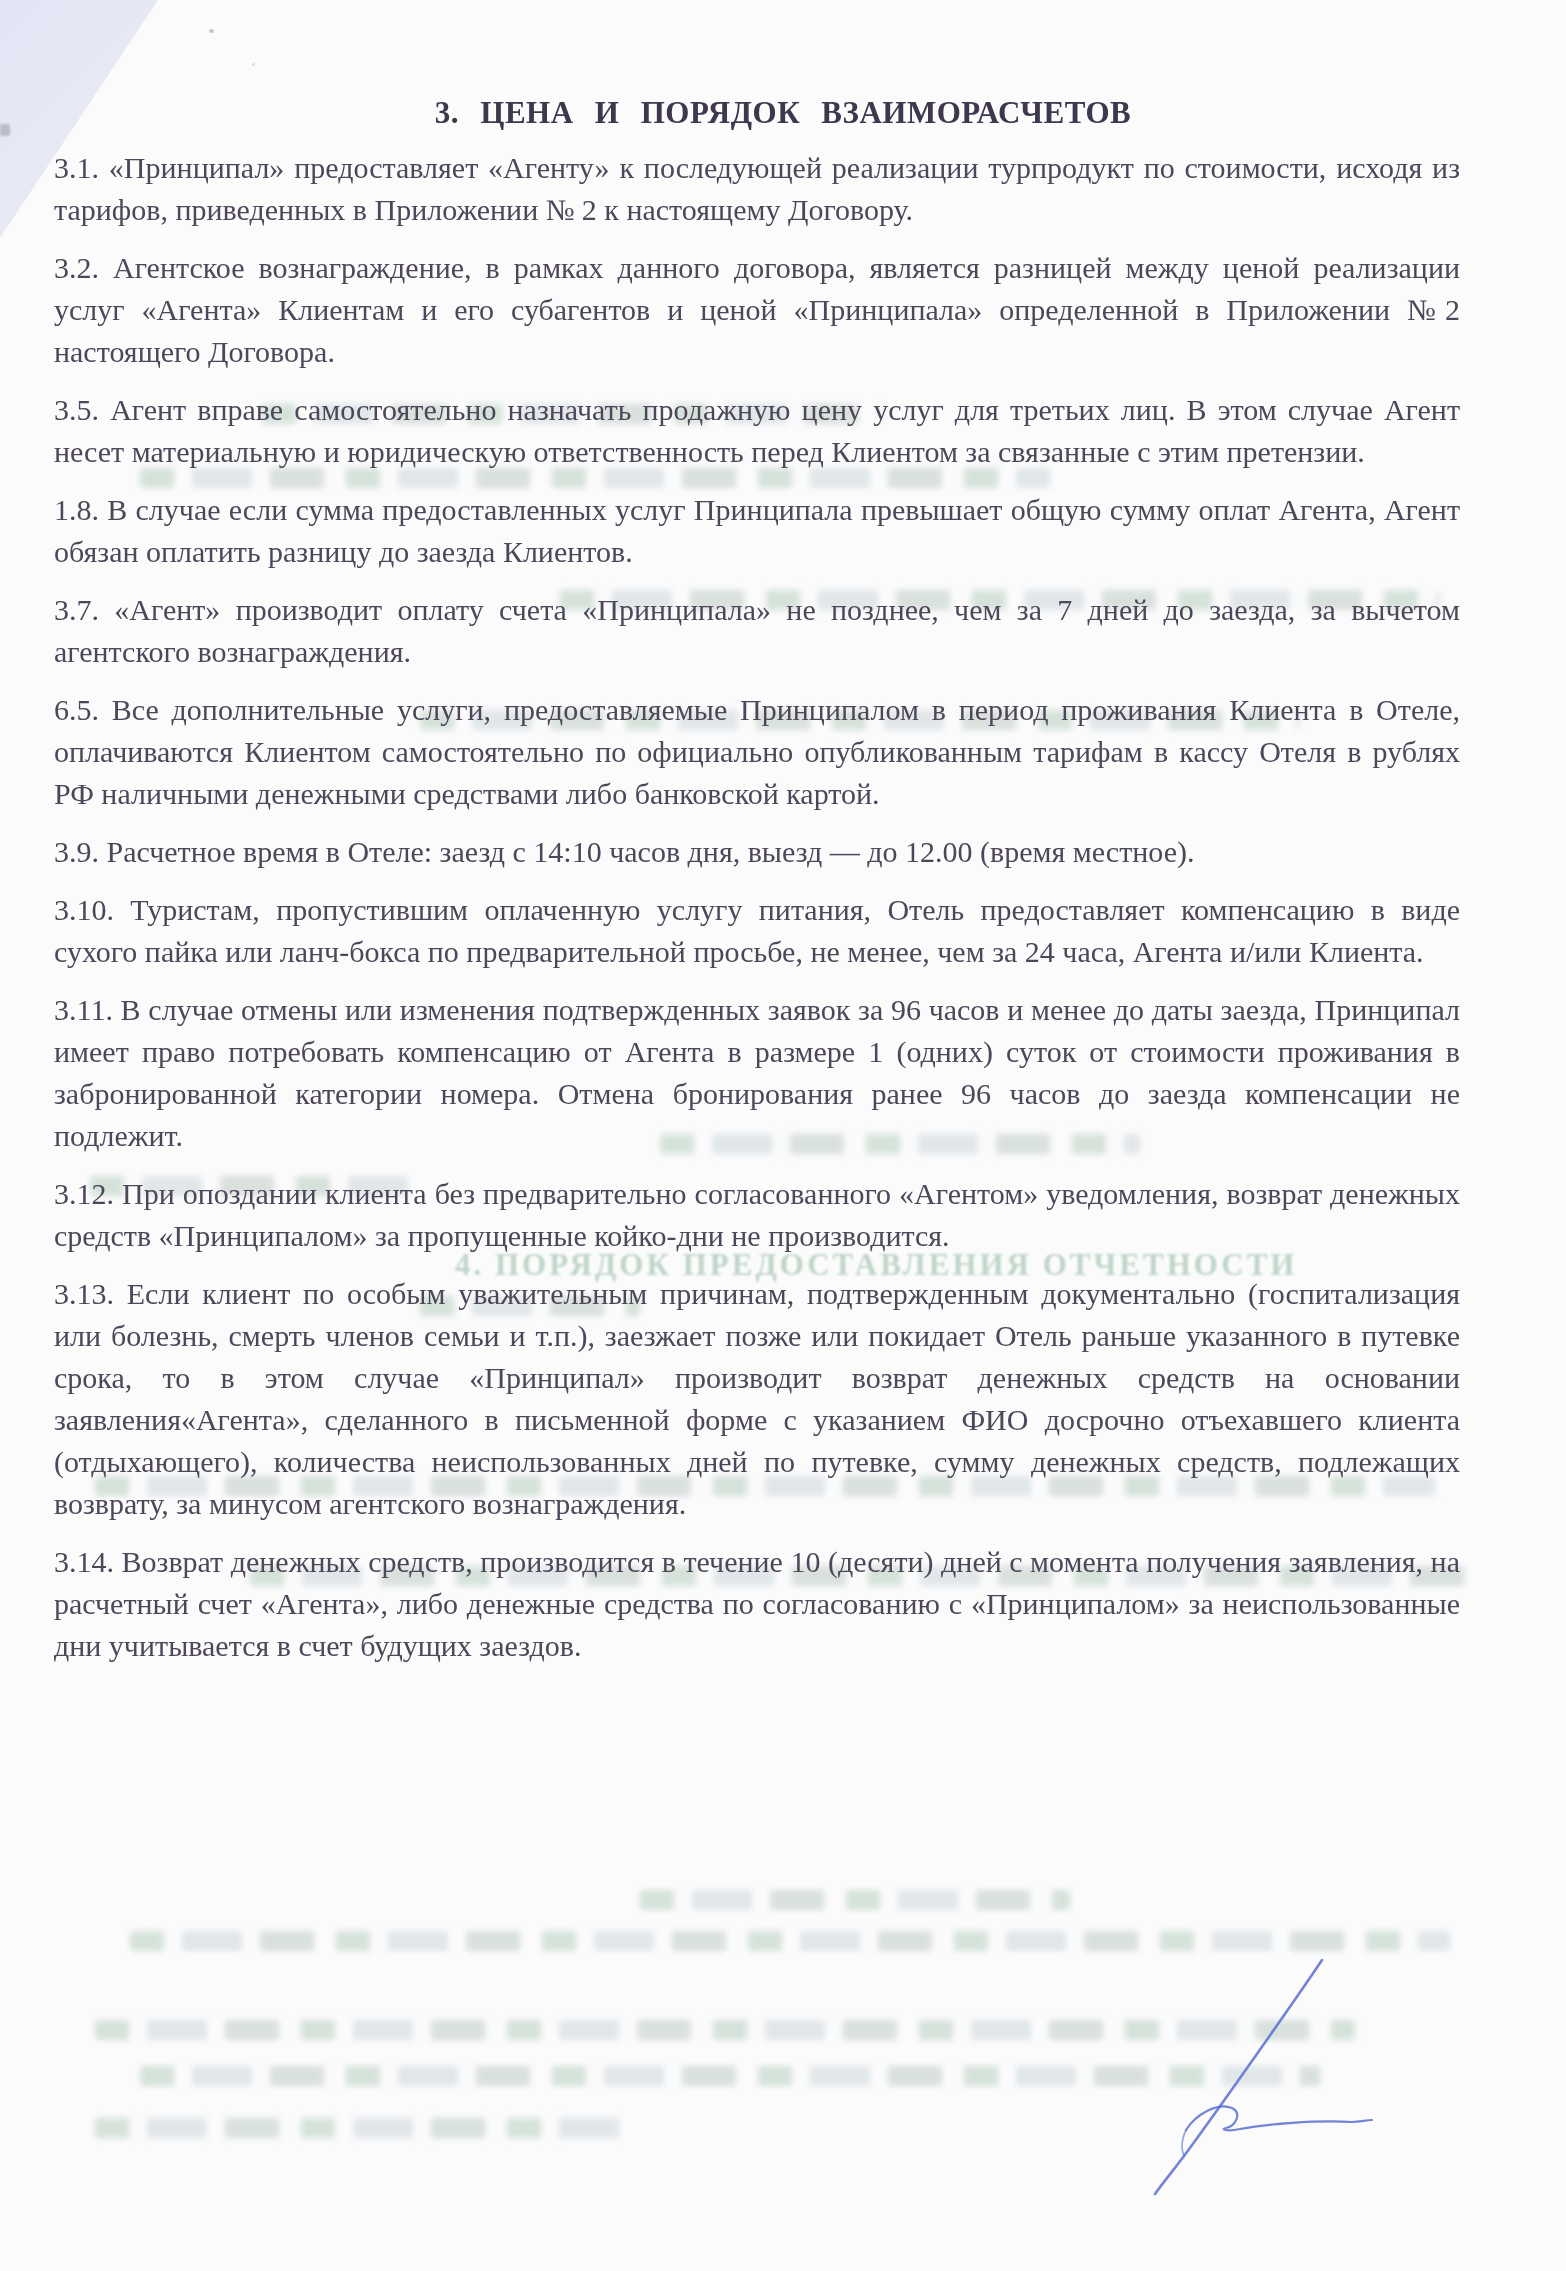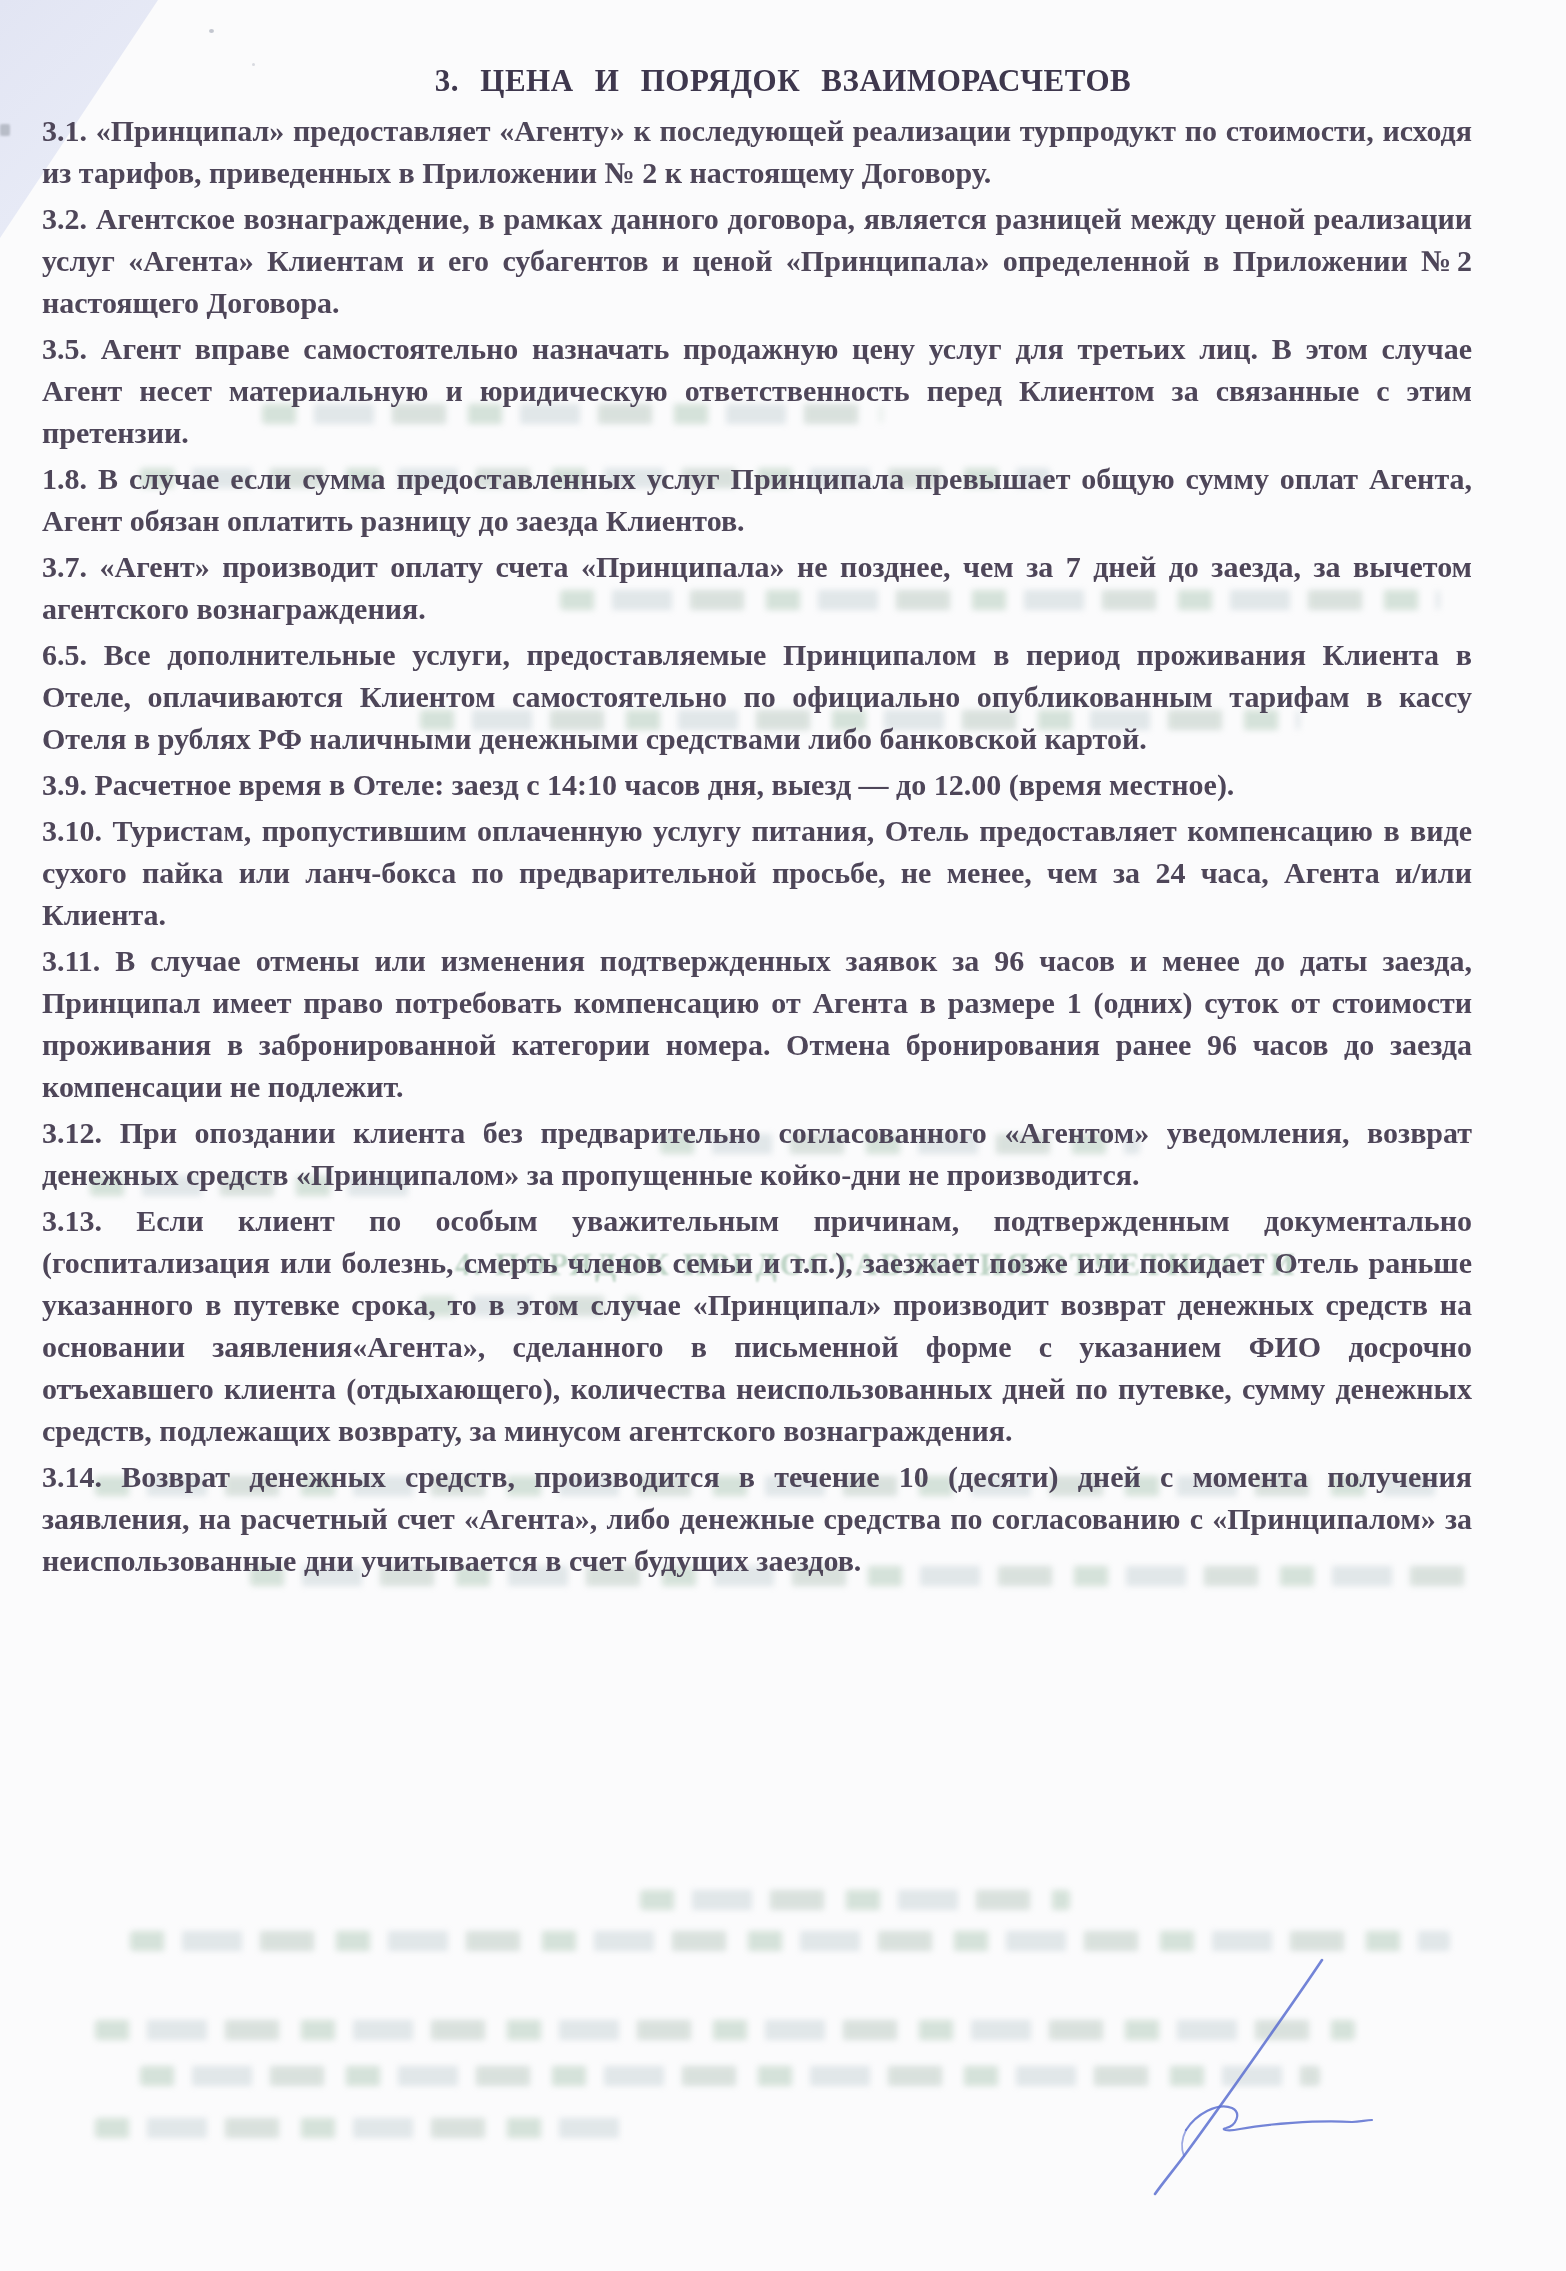--- a/index.html
+++ b/index.html
@@ -24,37 +24,37 @@
   }
   .speck{
     position:absolute;background:#b6bac5;border-radius:50%;
     filter:blur(.6px);opacity:.8;
   }
   .speck.s1{left:209px;top:29px;width:5px;height:4px;}
   .speck.s2{left:252px;top:63px;width:3px;height:3px;opacity:.5;}
 
   .title{
     margin:0;
-    padding-top:63px;
+    padding-top:95px;
     text-align:center;
     font-size:31px;
     font-weight:bold;
     letter-spacing:.5px;
     word-spacing:13px;
     color:#3e374d;
   }
   .content{
     position:relative;
     margin:11px 90px 0 38px;
     font-size:30px;
     line-height:42px;
     text-align:justify;
     z-index:2;
   }
-  .content p{margin:4px;font-weight:bold;}
+  .content p{margin:16px;}
 
   
   .ghost-strip{
     position:absolute;height:20px;z-index:1;
     background:repeating-linear-gradient(90deg,
       rgba(126,169,140,.30) 0px, rgba(126,169,140,.30) 34px,
       rgba(126,169,140,0) 34px, rgba(126,169,140,0) 52px,
       rgba(142,168,176,.24) 52px, rgba(142,168,176,.24) 112px,
       rgba(142,168,176,0) 112px, rgba(142,168,176,0) 130px,
       rgba(120,152,134,.26) 130px, rgba(120,152,134,.26) 184px,

